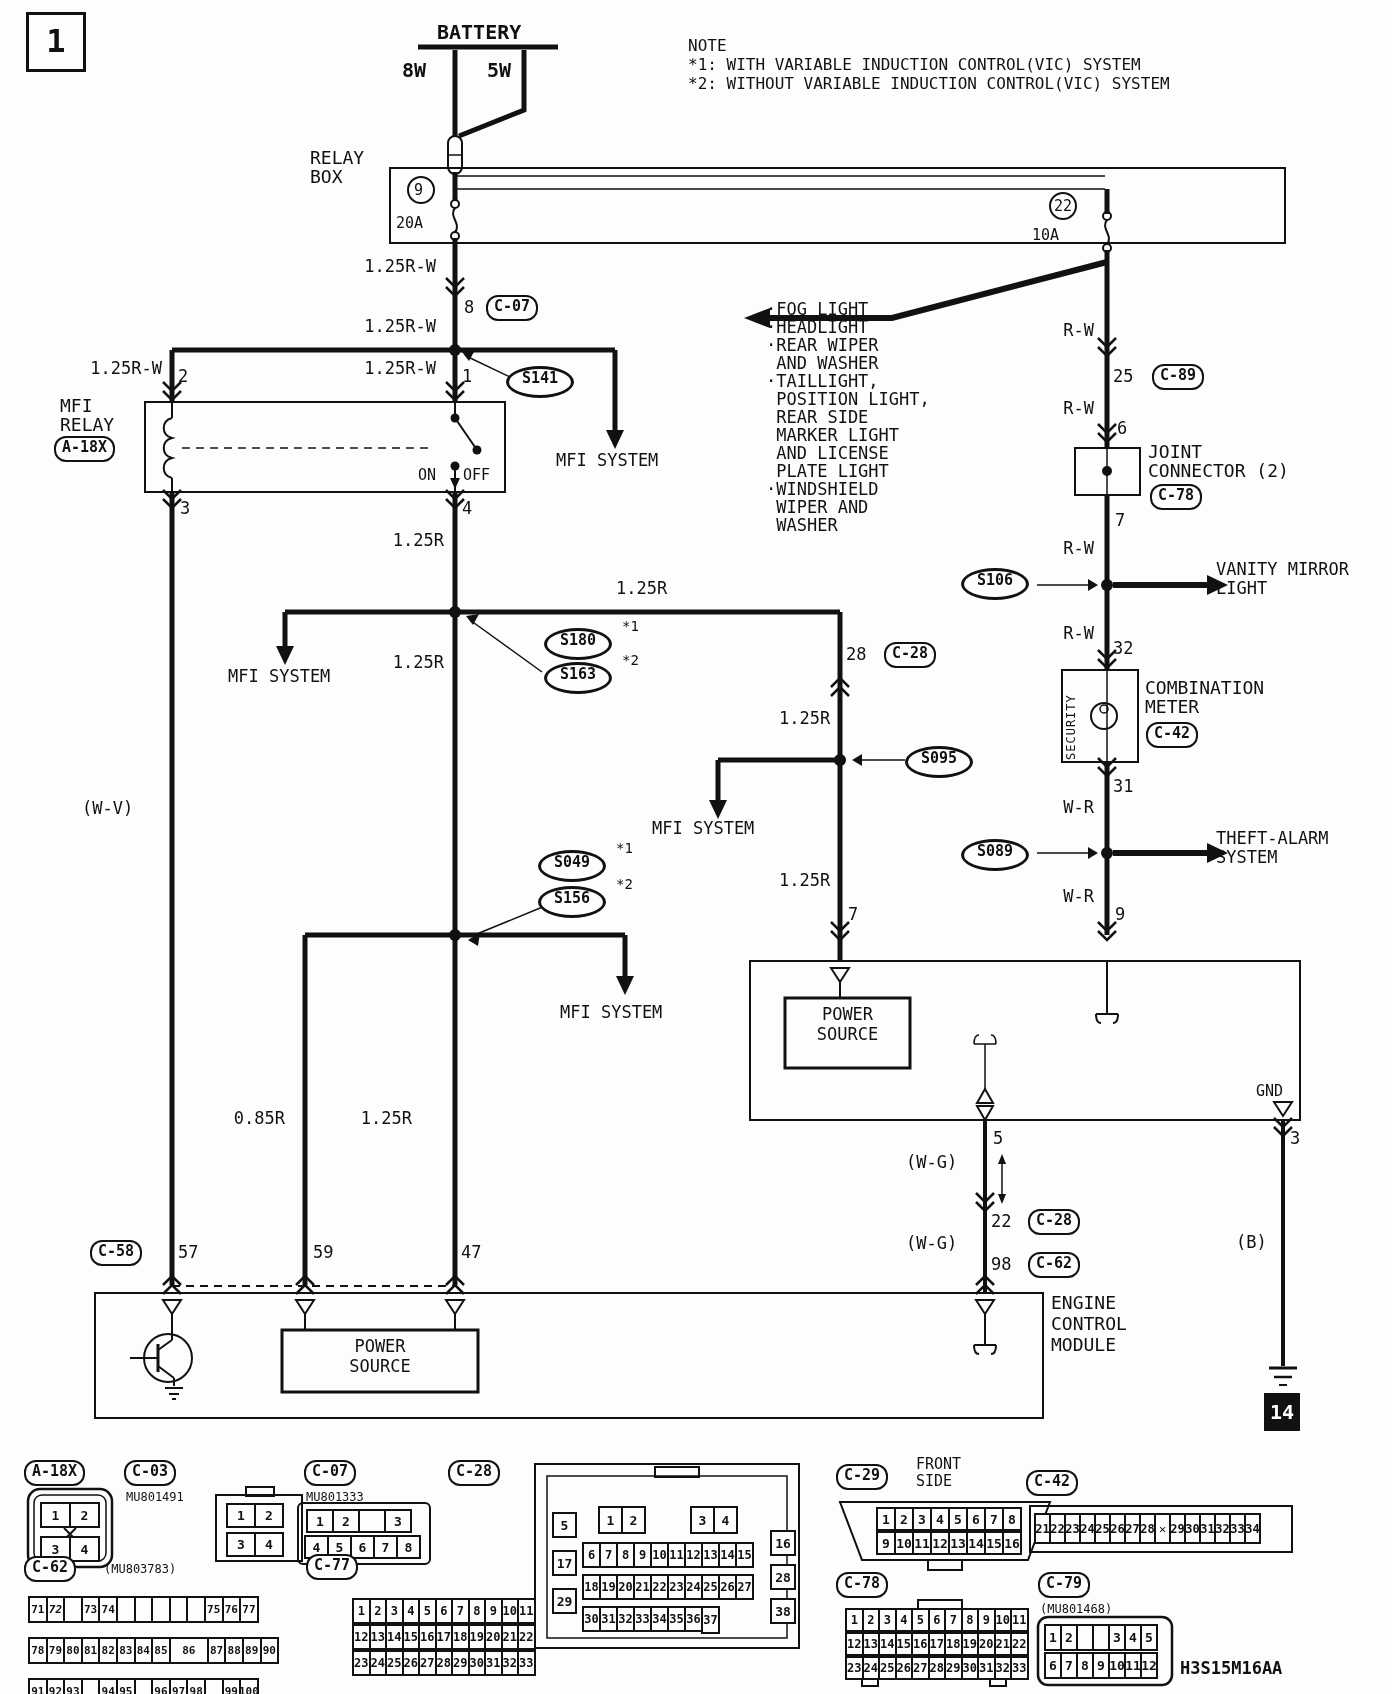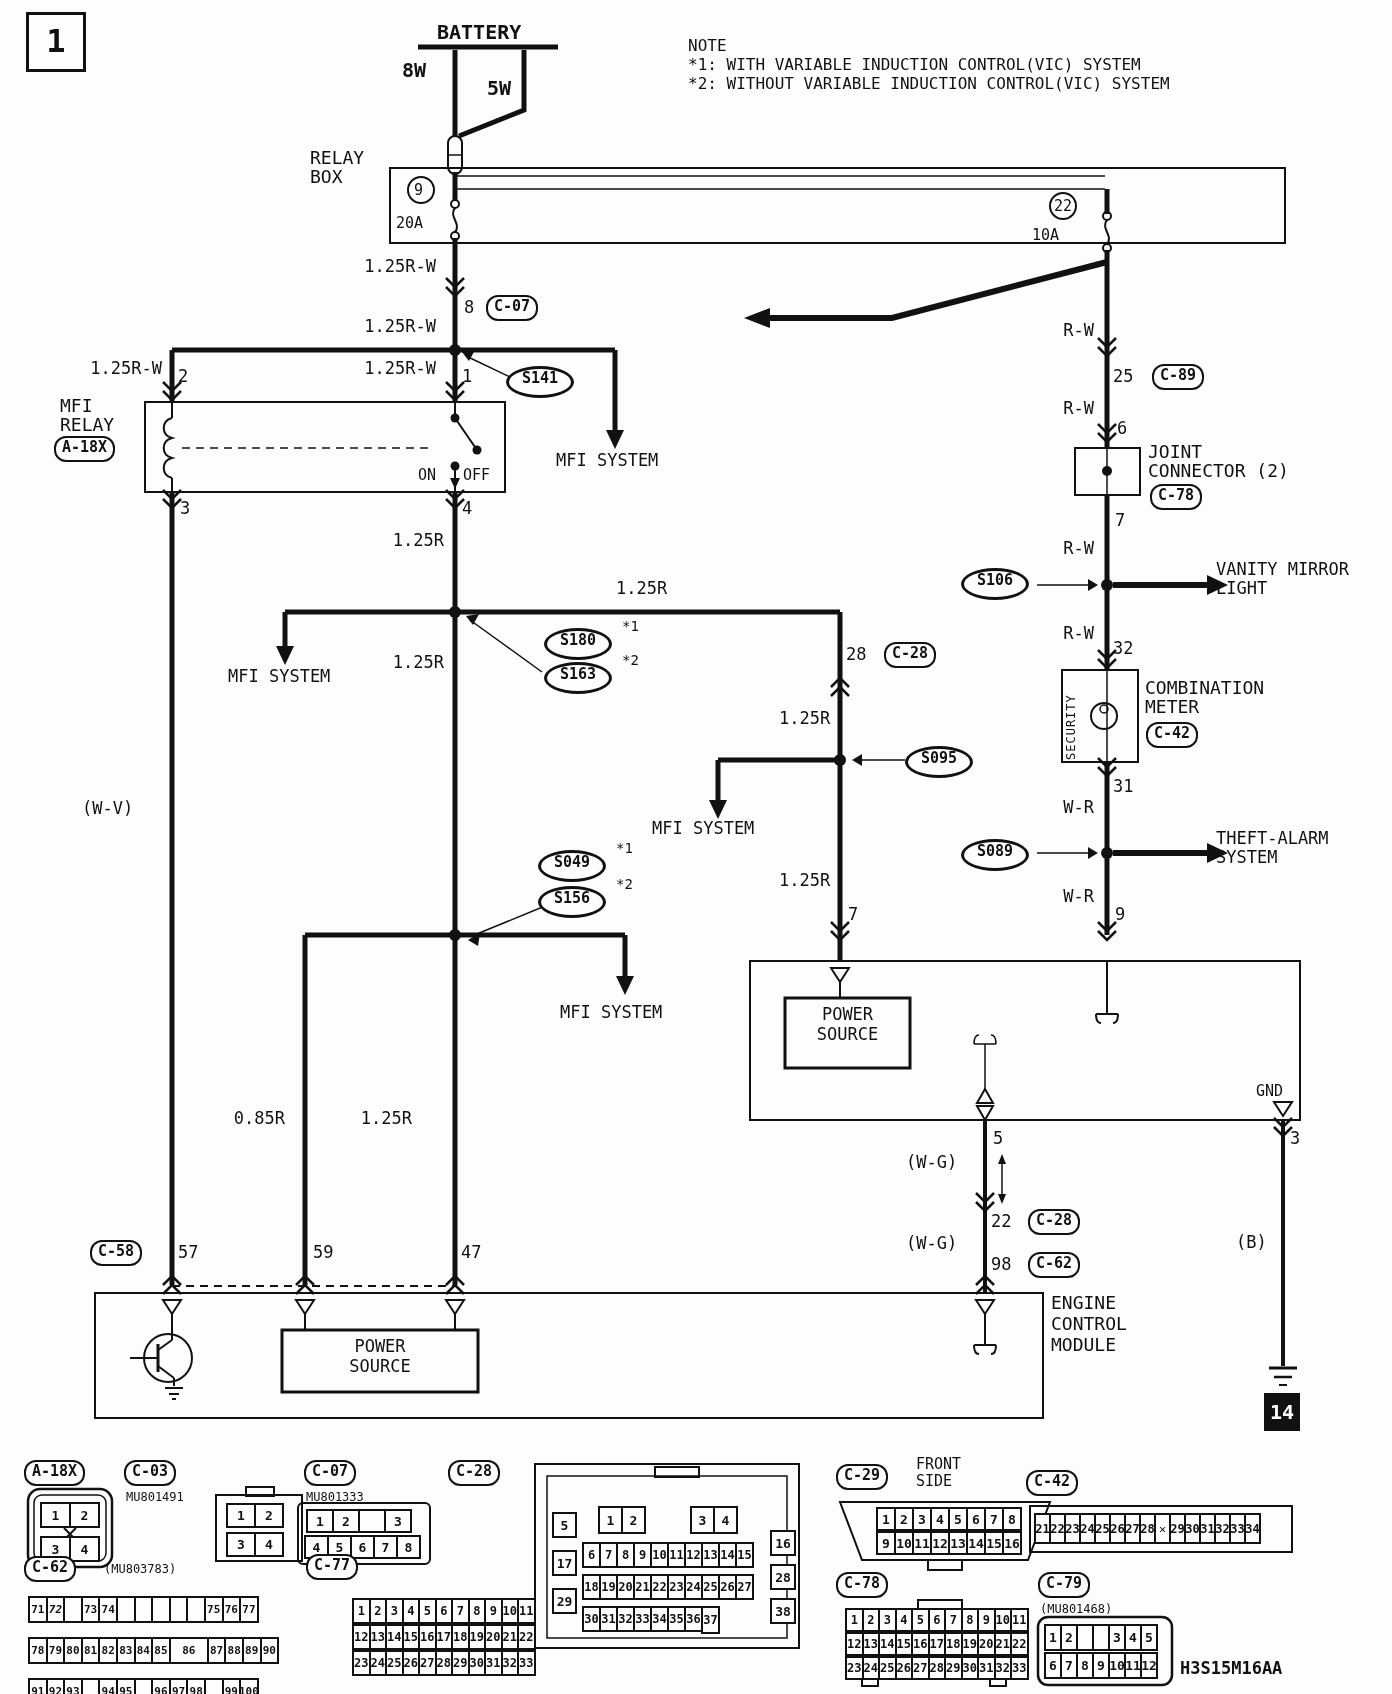--- a/index.html
+++ b/index.html
@@ -189,21 +189,21 @@
     <use href="#tri" x="172" y="1300"></use>
         <use href="#tri" x="305" y="1300"></use>
         <use href="#tri" x="455" y="1300"></use>
     <use href="#tri" x="985" y="1300"></use>
   </g>
 </svg>
 
 <div class="box1" style="left:26px;top:12px">1</div>
 <div class="t t20" style="left:437px;top:20px">BATTERY</div>
 <div class="t t20" style="left:402px;top:58px">8W</div>
-<div class="t t20" style="left:487px;top:76px">5W</div>
+<div class="t t20" style="left:487px;top:58px">5W</div>
 <div class="t pre" style="left:688px;top:36px;font-size:16px">NOTE
 *1: WITH VARIABLE INDUCTION CONTROL(VIC) SYSTEM
 *2: WITHOUT VARIABLE INDUCTION CONTROL(VIC) SYSTEM</div>
 <div class="t t18 pre" style="left:310px;top:148px">RELAY
 BOX</div>
 <div class="t t15" style="left:414px;top:181px">9</div>
 <div class="t t15" style="left:396px;top:214px">20A</div>
 <div class="t t15" style="left:1054px;top:197px">22</div>
 <div class="t t15" style="left:1032px;top:226px">10A</div>
 
@@ -243,20 +243,33 @@
 
 <div class="sref" style="left:538px;top:850px">S049</div>
 <div class="t t14" style="left:616px;top:840px">*1</div>
 <div class="sref" style="left:538px;top:886px">S156</div>
 <div class="t t14" style="left:616px;top:876px">*2</div>
 <div class="t" style="left:560px;top:1002px">MFI SYSTEM</div>
 <div class="t" style="left:82px;top:798px">(W-V)</div>
 <div class="t r" style="left:225px;top:1108px;width:60px">0.85R</div>
 <div class="t r" style="left:352px;top:1108px;width:60px">1.25R</div>
 
+<div class="t lh18" style="left:766px;top:300px">·FOG LIGHT
+·HEADLIGHT
+·REAR WIPER
+ AND WASHER
+·TAILLIGHT,
+ POSITION LIGHT,
+ REAR SIDE
+ MARKER LIGHT
+ AND LICENSE
+ PLATE LIGHT
+·WINDSHIELD
+ WIPER AND
+ WASHER</div>
 
 <div class="t r" style="left:1044px;top:320px;width:50px">R-W</div>
 <div class="t" style="left:1113px;top:366px">25</div>
 <div class="cref" style="left:1152px;top:364px">C-89</div>
 <div class="t r" style="left:1044px;top:398px;width:50px">R-W</div>
 <div class="t" style="left:1117px;top:418px">6</div>
 <div class="t t18 pre" style="left:1148px;top:442px">JOINT
 CONNECTOR (2)</div>
 <div class="cref" style="left:1150px;top:484px">C-78</div>
 <div class="t" style="left:1115px;top:510px">7</div>

